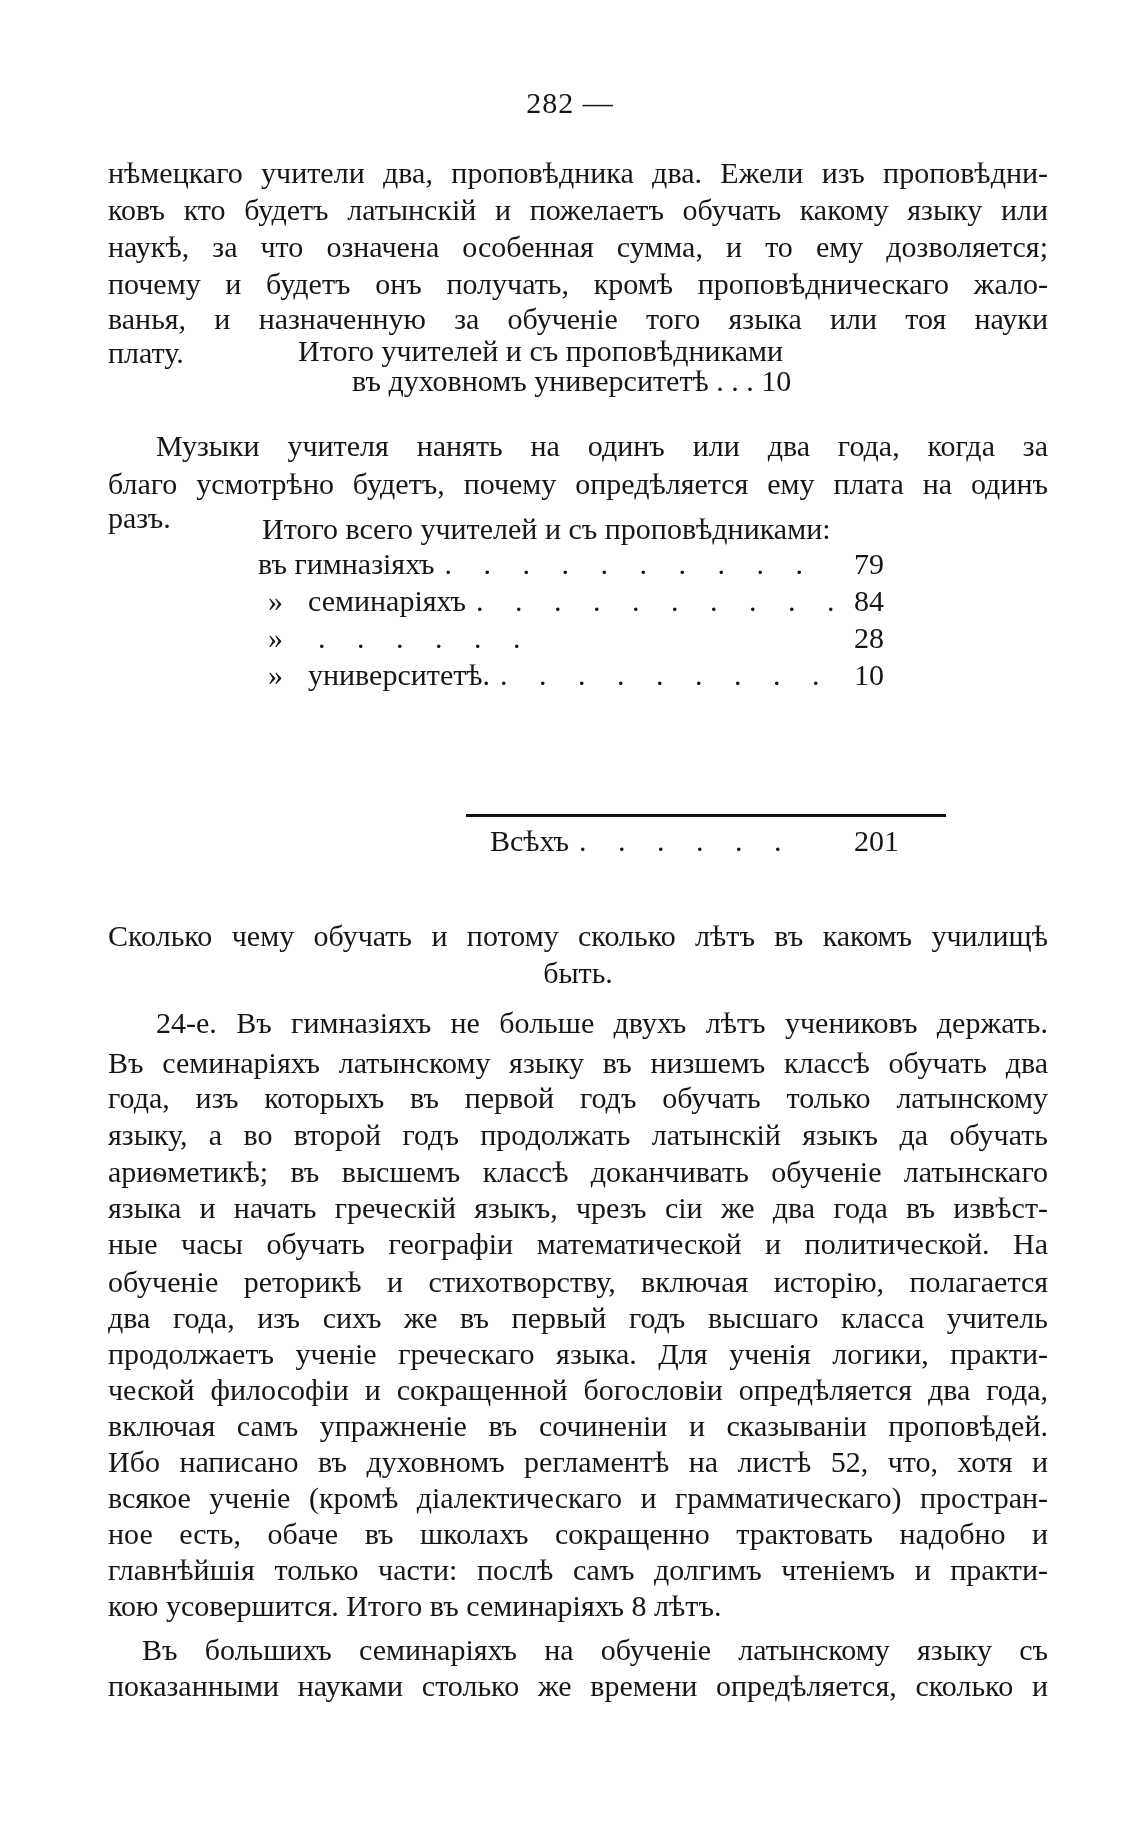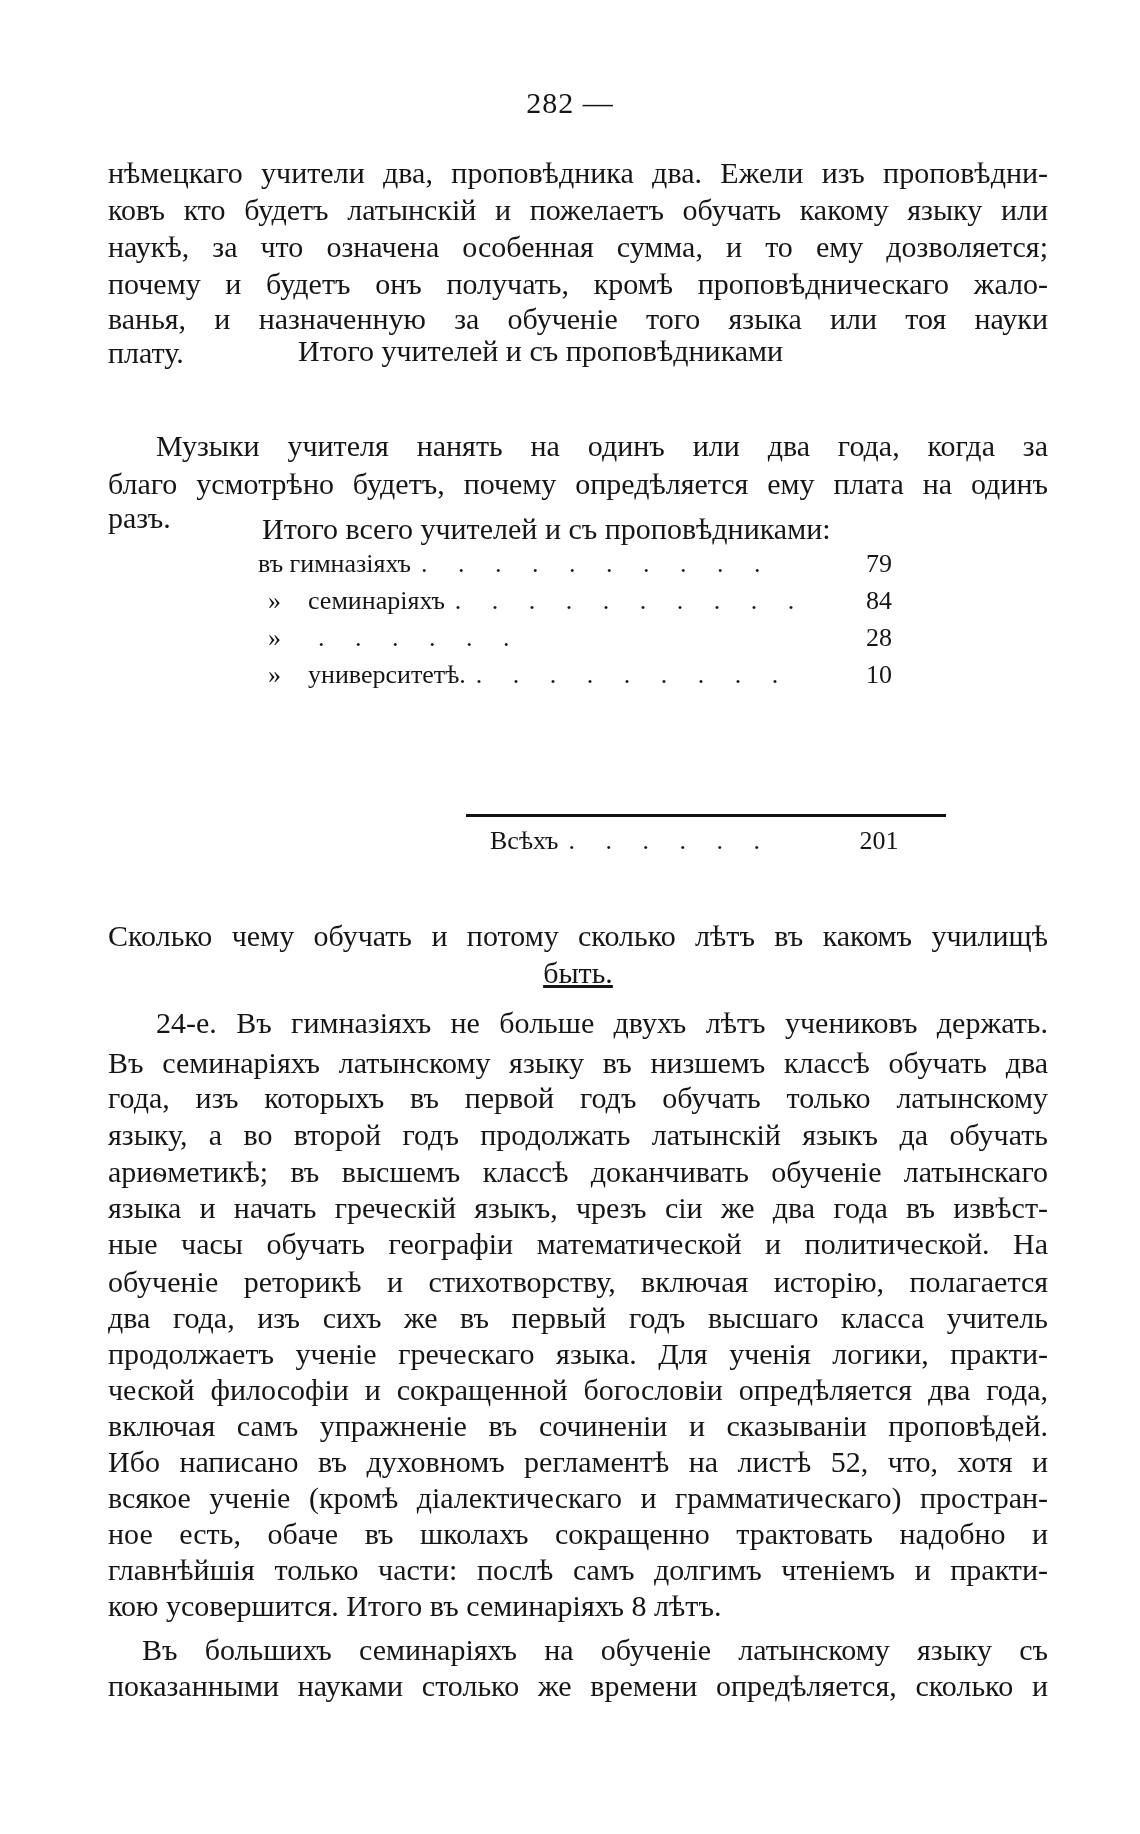--- a/index.html
+++ b/index.html
@@ -23,39 +23,39 @@
       width: 940px;
       font-size: 30px;
       line-height: 38px;
       white-space: nowrap;
       text-align: justify;
       text-align-last: justify;
       transform-origin: left top;
       margin-top: 27px;
     }
     .line.last { text-align-last: left; }
-    .line.center { text-align: left; text-align-last: center; text-decoration: underline; }
+    .line.center { text-align: left; text-align-last: center; }
     .tot {
       position: absolute;
       font-size: 30px;
       line-height: 38px;
       white-space: nowrap;
     }
     .row {
       position: absolute;
       left: 260px;
       width: 640px;
-      font-size: 26px;
+      font-size: 30px;
       line-height: 38px;
       display: flex;
       white-space: nowrap;
     }
     .row .mark { width: 40px; display: inline-block; }
     .row .dots { flex: 1; overflow: hidden; letter-spacing: 12px; padding-left: 10px; }
-    .row .num { text-align: center; min-width: 50px; }
+    .row .num { text-align: left; min-width: 50px; }
     .rule {
       position: absolute; left: 458px; top: 802px; width: 480px; height: 3px;
       background: #111;
     }
   </style>
 </head>
 <body>
 
 <div class="page">
 
@@ -64,20 +64,21 @@
   <div>
     <div class="line" style="top:127px">нѣмецкаго учители два, проповѣдника два. Ежели изъ проповѣдни-</div>
     <div class="line" style="top:164px">ковъ кто будетъ латынскій и пожелаетъ обучать какому языку или</div>
     <div class="line" style="top:201px">наукѣ, за что означена особенная сумма, и то ему дозволяется;</div>
     <div class="line" style="top:238px">почему и будетъ онъ получать, кромѣ проповѣдническаго жало-</div>
     <div class="line" style="top:273px">ванья, и назначенную за обученіе того языка или тоя науки</div>
     <div class="line last" style="top:307px">плату.</div>
   </div>
 
   <div class="tot" style="left:298px; top:332px">Итого учителей и съ проповѣдниками</div>
+  <div class="tot" style="left:352px; top:362px">въ духовномъ университетѣ . . . 10</div>
 
   <div>
     <div class="line" style="top:400px; left:156px; width:892px">Музыки учителя нанять на одинъ или два года, когда за</div>
     <div class="line" style="top:438px">благо усмотрѣно будетъ, почему опредѣляется ему плата на одинъ</div>
     <div class="line last" style="top:472px">разъ.</div>
   </div>
 
   <div>
     <div class="tot" style="left:262px; top:510px">Итого всего учителей и съ проповѣдниками:</div>
 

